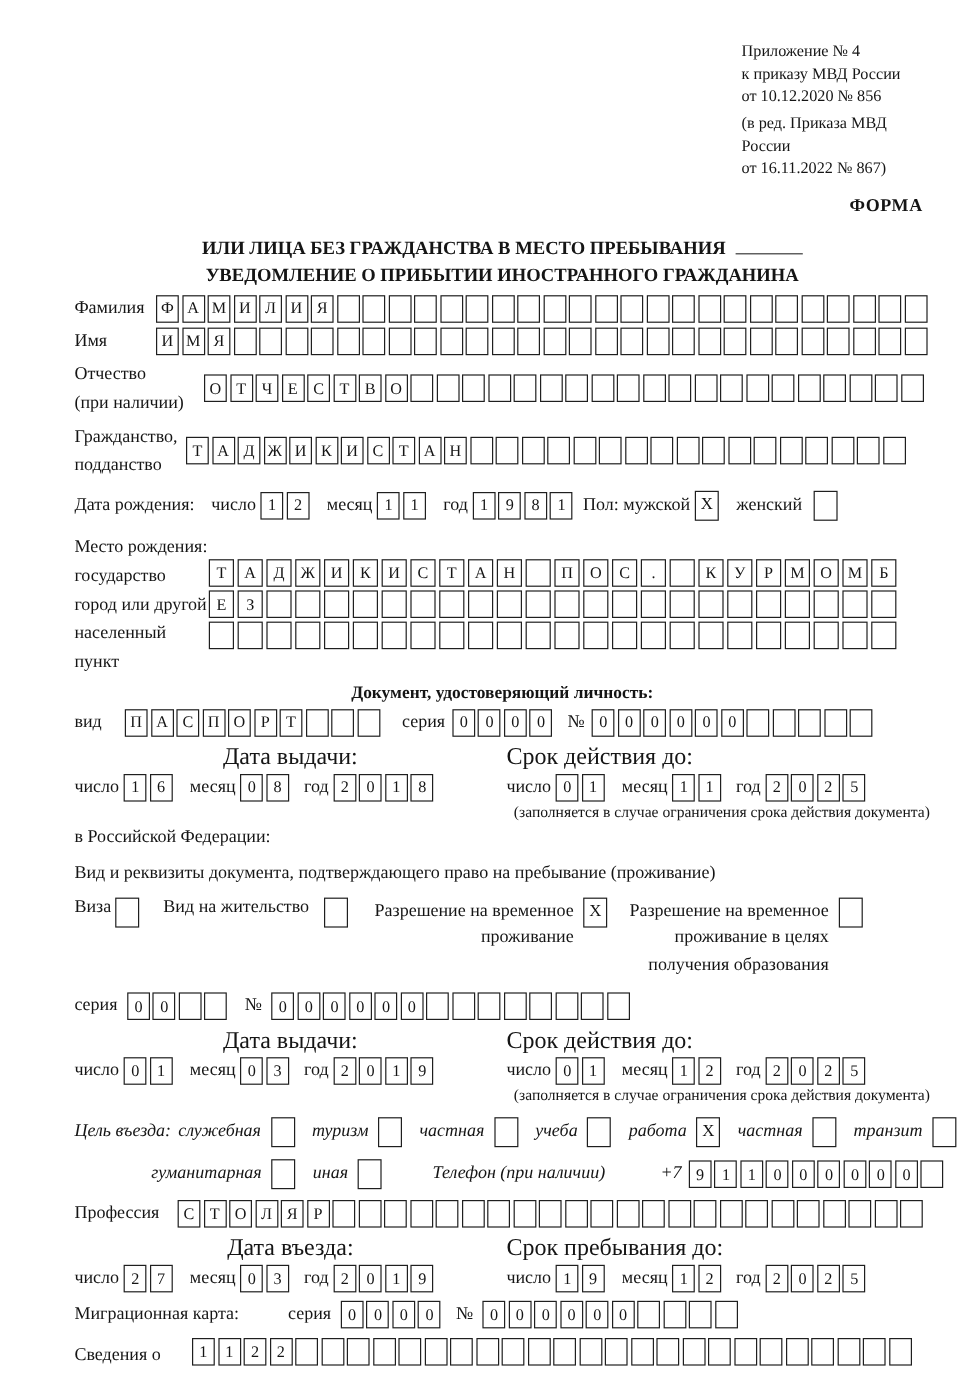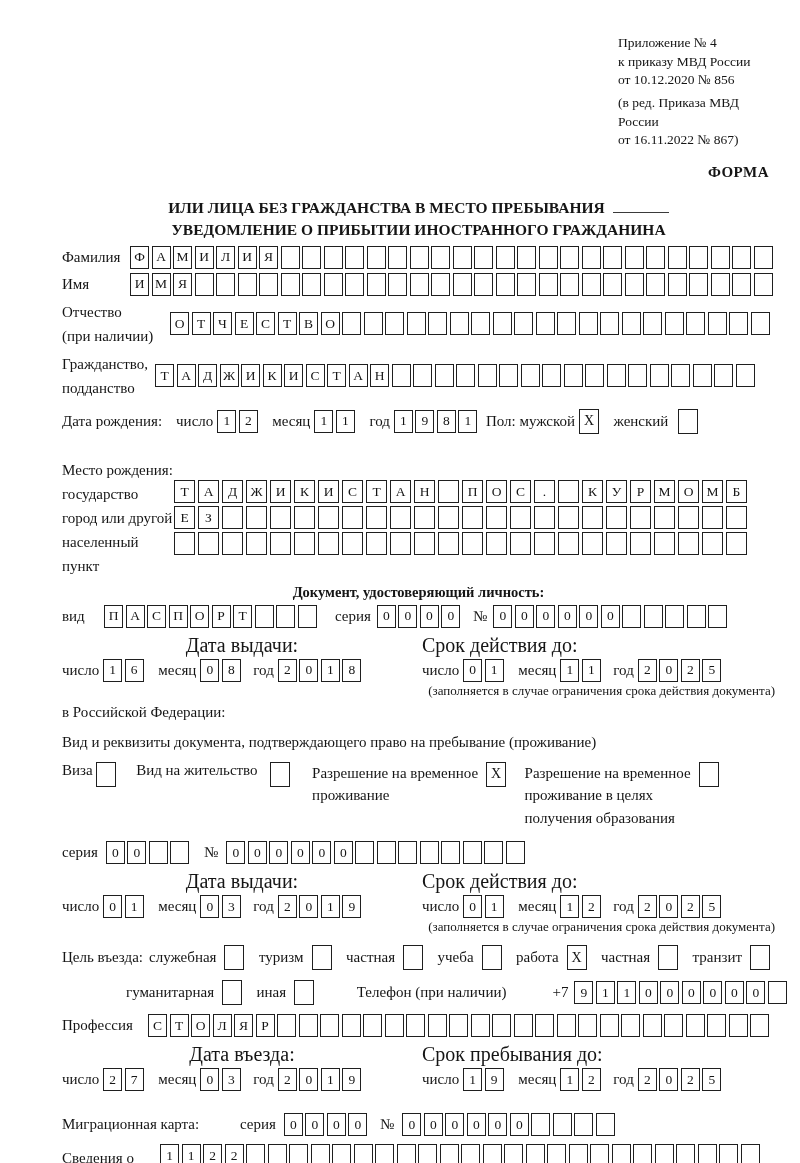--- a/index.html
+++ b/index.html
@@ -30,26 +30,26 @@
   .dh-right{width:300px;text-align:left;}
   .date-row{display:flex;align-items:center;margin-top:2px;}
   .date-left{display:flex;align-items:center;width:360px;flex:0 0 auto;}
   .date-right{display:flex;align-items:center;}
   .dlabel{margin-right:4px;}
   .dgroup{display:inline-flex;align-items:center;margin-right:12px;}
   .note{font-size:13px;text-align:right;margin-top:1px;}
   
   .opts{display:flex;align-items:flex-start;margin-top:8px;}
   .opt{display:flex;align-items:flex-start;}
-  .opt-lines{display:inline-block;text-align:left;line-height:1.5;}
+  .opt-lines{display:inline-block;text-align:right;line-height:1.5;}
   .opt-lines span{display:block;}
   .opt .checkbox{margin-left:8px;margin-top:0;}
   
   .purpose-row{display:flex;align-items:center;margin-top:10px;}
-  .purpose-row .lbl{margin-right:6px;}
+  .purpose-row .lbl{margin-right:6px;font-style:italic;}
   .purpose-row .checkbox{margin-right:12px;margin-left:2px;}
   .center-heading{font-weight:bold;text-align:center;font-size:14.5px;margin:6px 0 4px 0;}
   .plain{margin-top:8px;line-height:1.5;}
 </style>
 </head>
 <body>
 
 <div class="page">
 
   <div class="appendix">
@@ -242,21 +242,21 @@
     <span class="lbl">Пол: мужской</span>
     <span class="cells checkbox gap4" style="margin-left:4px">
         <span class="cell">X</span>
       </span>
     <span class="lbl gap8">женский</span>
     <span class="cells checkbox" style="margin-left:10px">
         <span class="cell"></span>
       </span>
   </div>
 
-  <div class="row top-align" style="margin-top:24px">
+  <div class="row top-align" style="margin-top:10px">
     <span class="lbl-block" style="width:112px">
       <span style="display:block">Место рождения:</span>
       <span style="display:block">государство</span>
       <span style="display:block">город или другой</span>
       <span style="display:block">населенный пункт</span>
     </span>
     <span class="stack">
       <span class="row">
           <span class="cells cells-wide">
             <span class="cell">Т</span>
@@ -669,21 +669,21 @@
       <span class="dlabel" style="margin-left:10px">год</span>
         <span class="cells">
           <span class="cell">2</span>
           <span class="cell">0</span>
           <span class="cell">2</span>
           <span class="cell">5</span>
         </span>
     </span>
   </div>
 
-  <div class="row" style="margin-top:22px">
+  <div class="row" style="margin-top:7px">
     <span class="lbl" style="width:152px">Миграционная карта:</span>
     <span class="lbl" style="margin-right:8px;margin-left:26px">серия</span>
     <span class="cells">
         <span class="cell">0</span>
         <span class="cell">0</span>
         <span class="cell">0</span>
         <span class="cell">0</span>
       </span>
     <span class="lbl" style="margin:0 8px 0 10px">№</span>
     <span class="cells">

